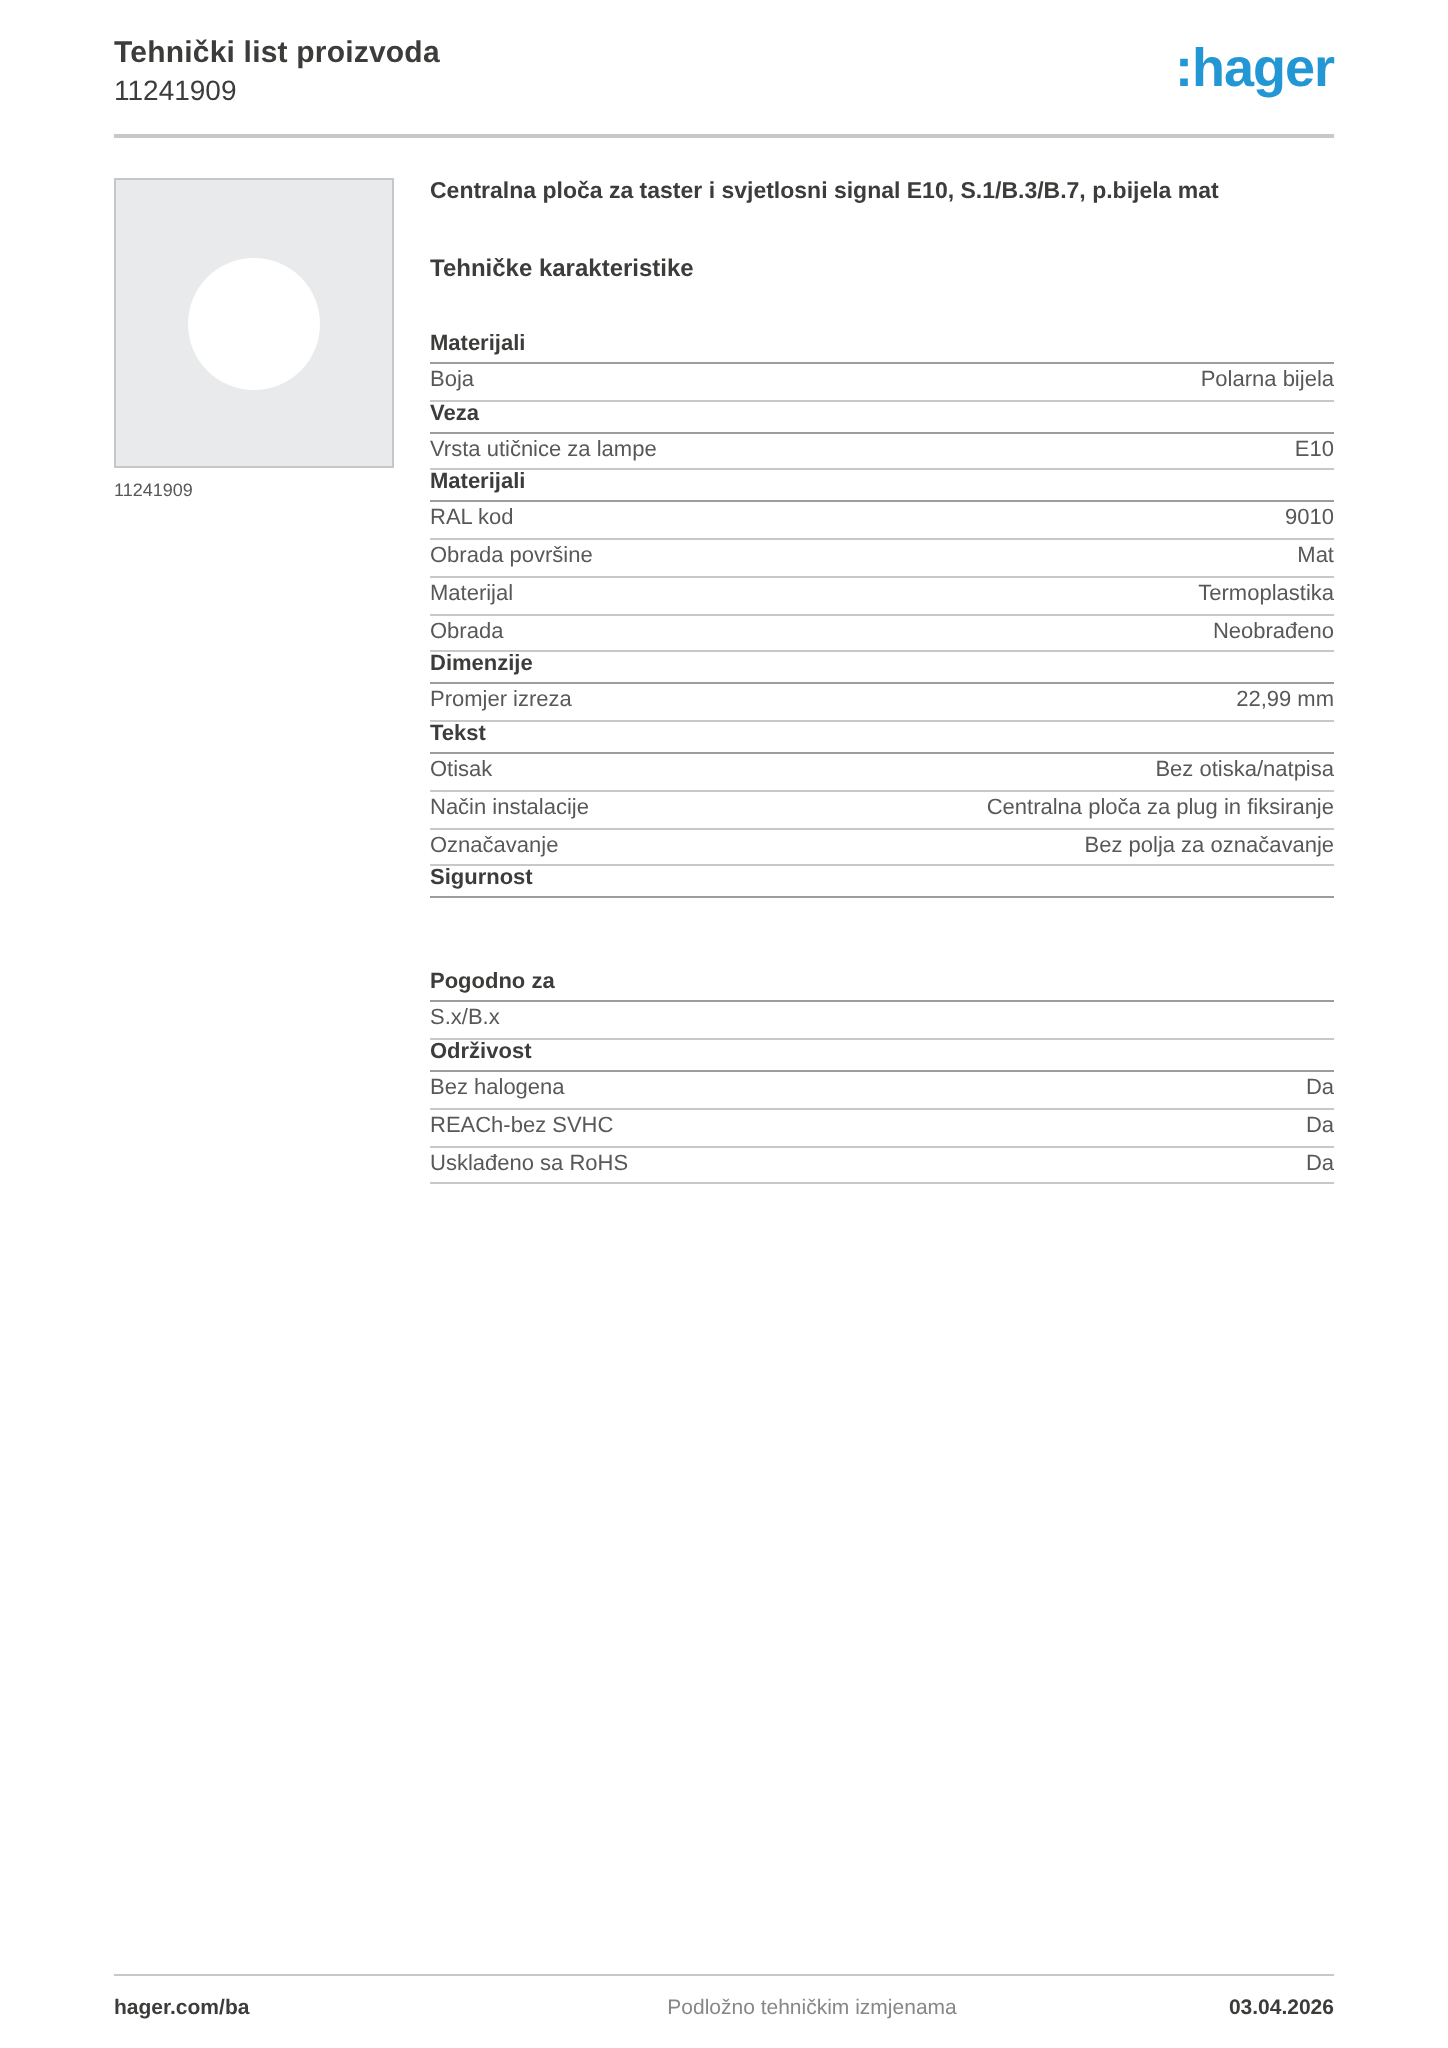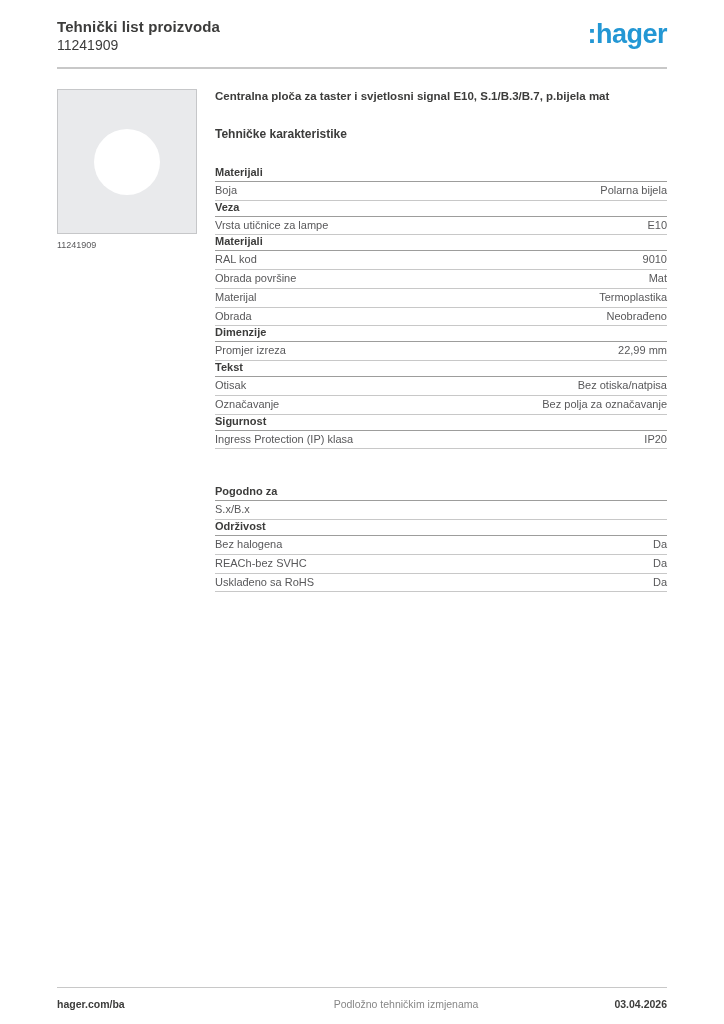--- a/index.html
+++ b/index.html
@@ -225,36 +225,34 @@
   </div>
 
   <div class="spec-section">
     <div class="section-title">Tekst</div>
     <div class="rows">
   <div class="spec-row">
     <span class="row-label">Otisak</span>
     <span class="row-value">Bez otiska/natpisa</span>
   </div>
 
+  <div class="spec-row">
+    <span class="row-label">Način instalacije</span>
+    <span class="row-value">Centralna ploča za plug in fiksiranje</span>
+  </div>
 
   <div class="spec-row">
     <span class="row-label">Označavanje</span>
     <span class="row-value">Bez polja za označavanje</span>
   </div>
 </div>
   </div>
 
   <div class="spec-section">
     <div class="section-title">Sigurnost</div>
-    <div class="rows">
-  <div class="spec-row">
-    <span class="row-label">Ingress Protection (IP) klasa</span>
-    <span class="row-value">IP20</span>
-  </div>
-</div>
   </div>
 
   <div class="spec-section large-gap">
     <div class="section-title">Pogodno za</div>
     <div class="rows">
   <div class="spec-row">
     <span class="row-label">S.x/B.x</span>
     <span class="row-value"></span>
   </div>
 </div>

